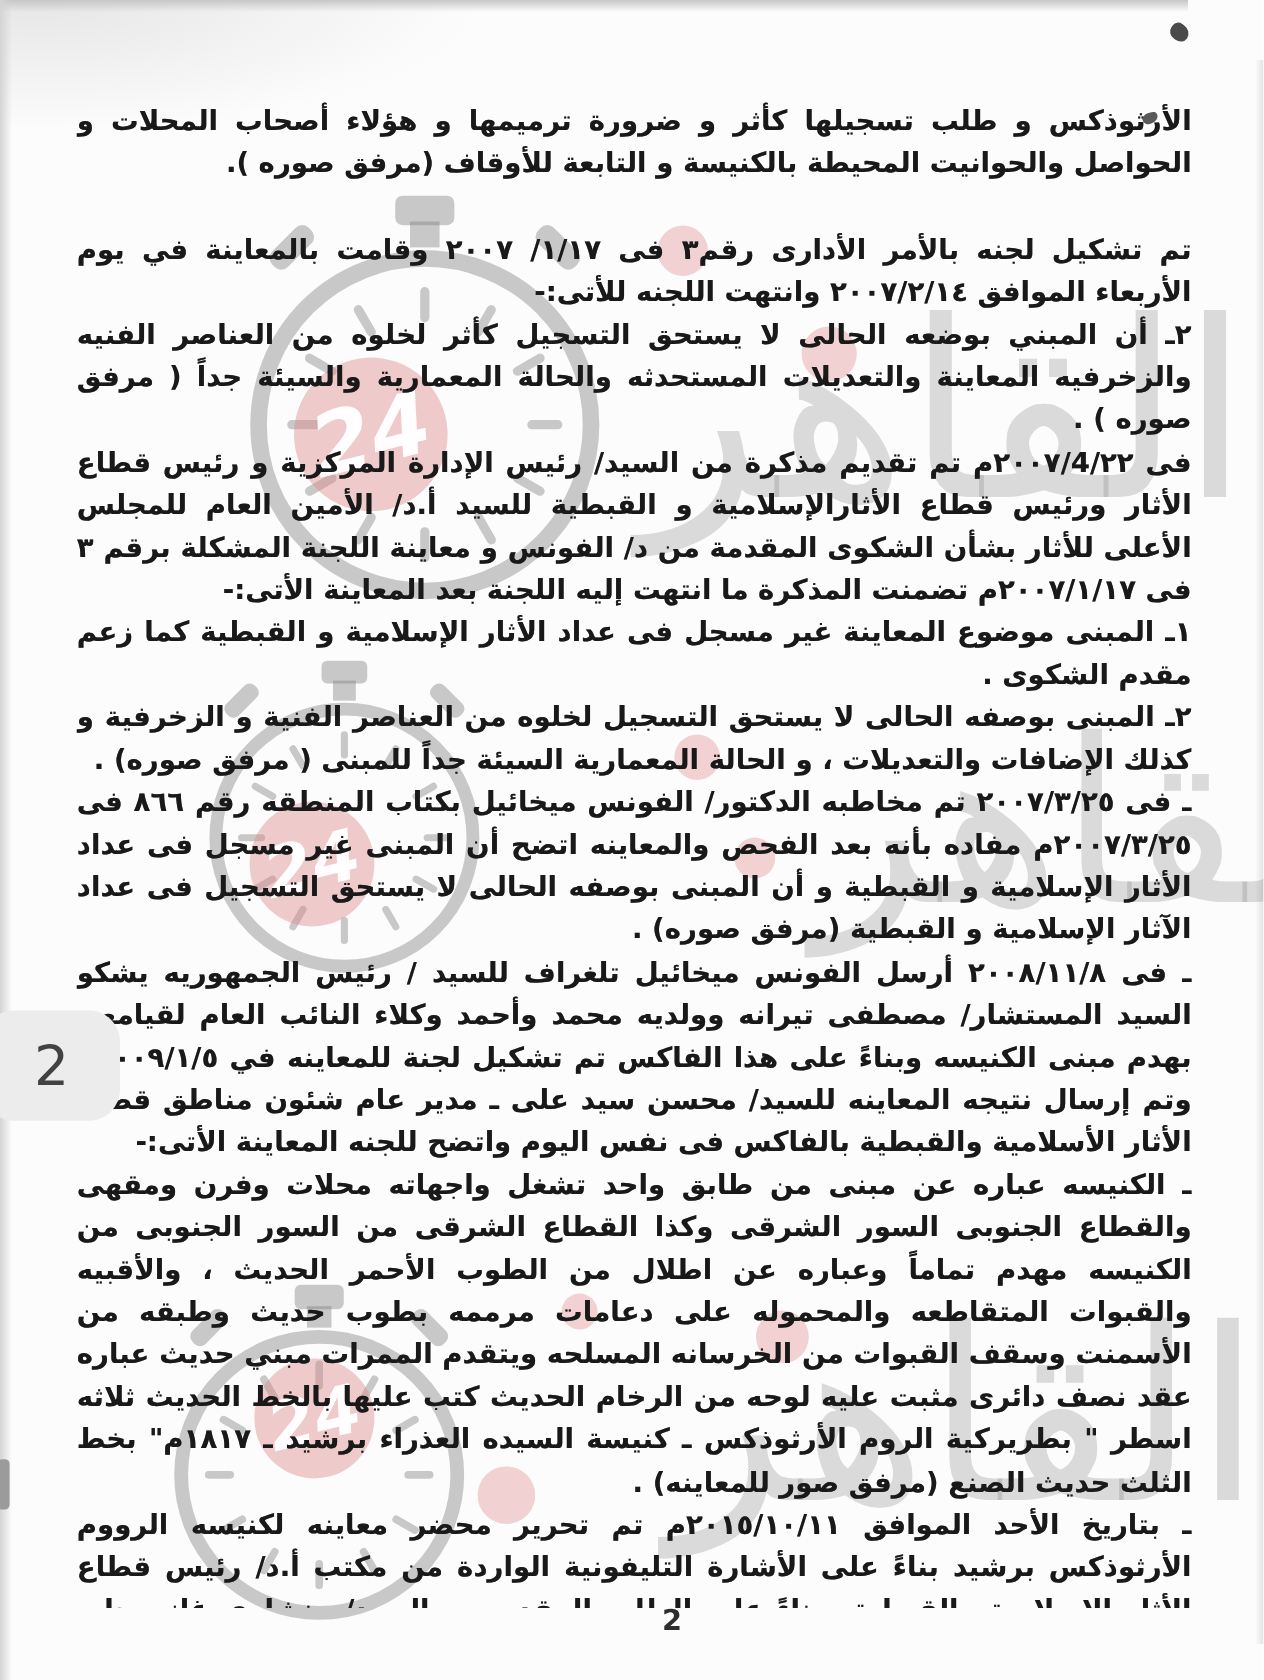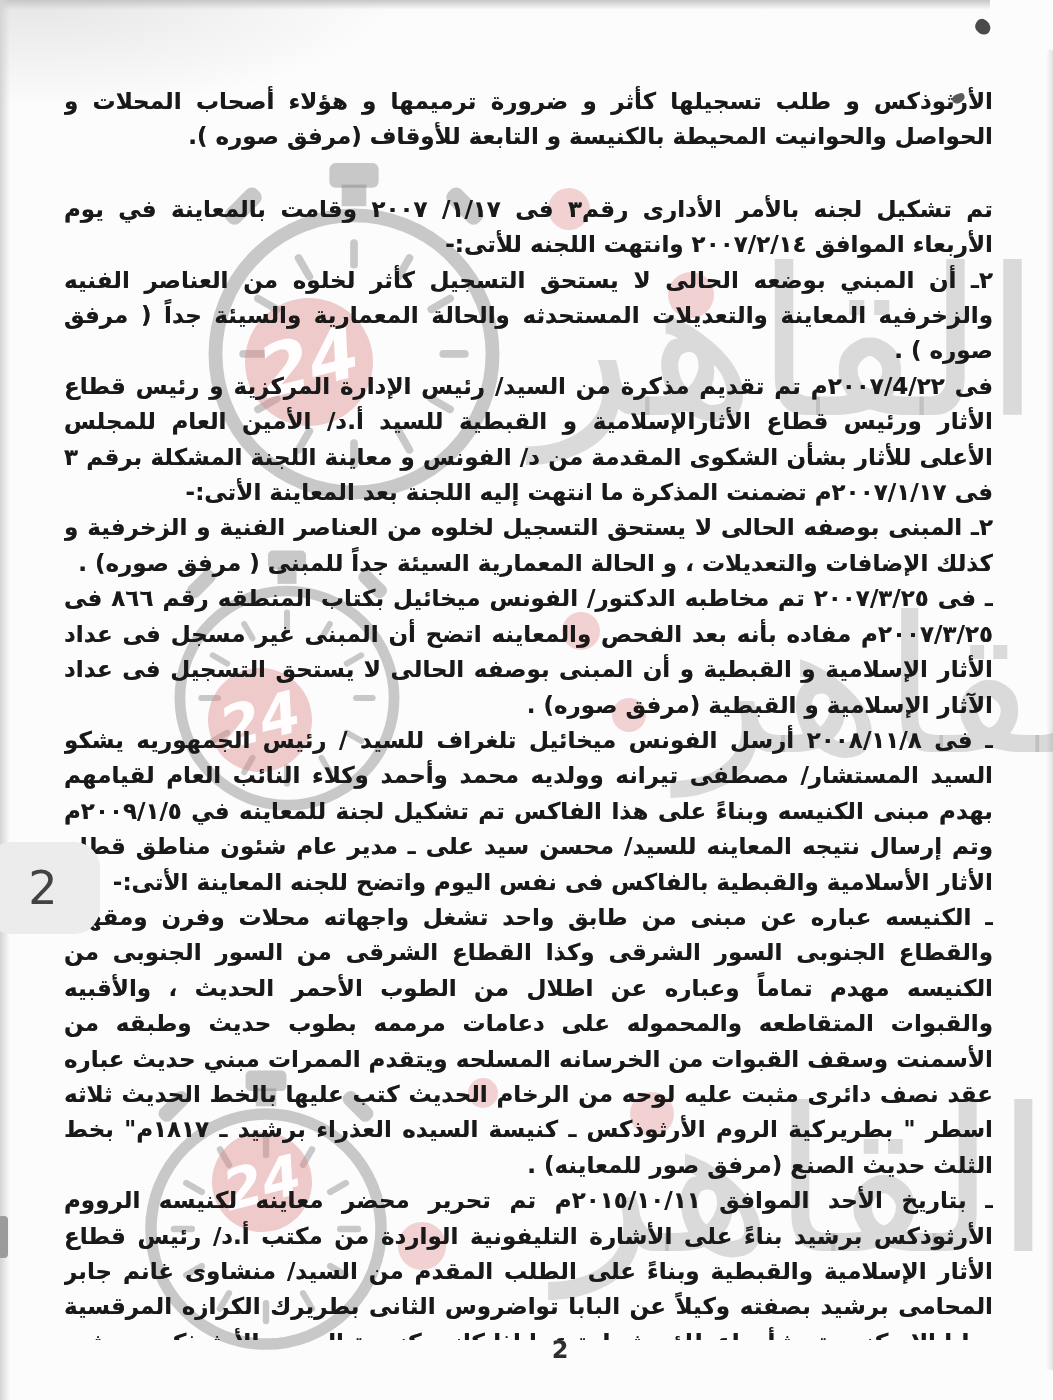--- a/index.html
+++ b/index.html
@@ -130,20 +130,21 @@
   <div class="wm-word" id="word3">القاهر</div>
   <div class="wm-dot" id="dot3a"></div>
   <div class="wm-dot" id="dot3b"></div>
   <div class="wm-dot" id="dot3c"></div>
 
   <div class="doc">
       <p class="para gap-after">الأرثوذكس و طلب تسجيلها كأثر و ضرورة ترميمها و هؤلاء أصحاب المحلات و الحواصل والحوانيت المحيطة بالكنيسة و التابعة للأوقاف (مرفق صوره ).</p>
       <p class="para">تم تشكيل لجنه بالأمر الأدارى رقم٣ فى ١/١٧/ ٢٠٠٧  وقامت بالمعاينة في يوم الأربعاء الموافق ٢٠٠٧/٢/١٤ وانتهت اللجنه للأتى:-</p>
       <p class="para">٢ـ أن المبني بوضعه الحالى لا يستحق التسجيل كأثر لخلوه من العناصر الفنيه والزخرفيه المعاينة والتعديلات المستحدثه والحالة المعمارية والسيئة جداً (  مرفق صوره  ) .</p>
       <p class="para">فى ٢٠٠٧/4/٢٢م تم تقديم مذكرة من السيد/ رئيس الإدارة المركزية و رئيس قطاع الأثار ورئيس قطاع الأثارالإسلامية و القبطية للسيد أ.د/ الأمين العام للمجلس الأعلى للأثار بشأن الشكوى المقدمة من د/ الفونس و معاينة اللجنة المشكلة برقم ٣ فى ٢٠٠٧/١/١٧م تضمنت المذكرة ما انتهت إليه اللجنة بعد المعاينة الأتى:-</p>
+      <p class="para">١ـ المبنى موضوع المعاينة غير مسجل فى عداد الأثار الإسلامية و القبطية كما زعم مقدم الشكوى .</p>
       <p class="para">٢ـ المبنى بوصفه الحالى لا يستحق التسجيل لخلوه من العناصر الفنية و الزخرفية و كذلك الإضافات والتعديلات ، و الحالة المعمارية السيئة جداً للمبنى ( مرفق صوره) .</p>
       <p class="para">ـ فى ٢٠٠٧/٣/٢٥ تم مخاطبه الدكتور/ الفونس ميخائيل بكتاب المنطقه رقم ٨٦٦ فى ٢٠٠٧/٣/٢٥م مفاده بأنه بعد الفحص والمعاينه اتضح أن المبنى غير مسجل فى عداد الأثار الإسلامية و القبطية و أن المبنى بوصفه الحالى لا يستحق التسجيل فى عداد الآثار الإسلامية و القبطية (مرفق صوره) .</p>
       <p class="para">ـ فى ٢٠٠٨/١١/٨ أرسل الفونس ميخائيل تلغراف للسيد / رئيس الجمهوريه يشكو السيد المستشار/ مصطفى تيرانه وولديه محمد وأحمد وكلاء النائب العام لقيامهم بهدم مبنى الكنيسه وبناءً على هذا الفاكس تم تشكيل لجنة للمعاينه في ٢٠٠٩/١/٥م وتم إرسال نتيجه المعاينه للسيد/ محسن سيد على ـ مدير عام شئون مناطق قطاع الأثار الأسلامية والقبطية بالفاكس فى نفس اليوم واتضح للجنه المعاينة الأتى:-</p>
       <p class="para">ـ الكنيسه عباره عن مبنى من طابق واحد تشغل واجهاته محلات وفرن ومقهى والقطاع الجنوبى السور الشرقى وكذا القطاع الشرقى من السور الجنوبى من الكنيسه مهدم تماماً وعباره عن اطلال من الطوب الأحمر الحديث ، والأقبيه والقبوات المتقاطعه والمحموله على دعامات مرممه بطوب حديث وطبقه من الأسمنت وسقف القبوات من الخرسانه المسلحه ويتقدم الممرات مبني حديث عباره عقد نصف دائرى مثبت عليه لوحه من الرخام الحديث كتب عليها بالخط الحديث ثلاثه اسطر " بطريركية الروم الأرثوذكس ـ كنيسة السيده العذراء برشيد ـ ١٨١٧م" بخط الثلث حديث الصنع (مرفق صور للمعاينه) .</p>
       <p class="para">ـ بتاريخ الأحد الموافق ٢٠١٥/١٠/١١م تم تحرير محضر معاينه لكنيسه الرووم الأرثوذكس برشيد بناءً على الأشارة التليفونية الواردة من مكتب أ.د/ رئيس قطاع الأثار الإسلامية والقبطية وبناءً على الطلب المقدم من السيد/ منشاوى غانم جابر المحامى برشيد بصفته وكيلاً عن البابا تواضروس الثانى بطريرك الكرازه المرقسية وبابا الاسكندرية بشأن اعطاؤه شهادة عما إذا كانت كنيسة الرووم الأرثوذكس برشيد مسجله فى عداد الأثار الأسلامية والقبطية من عدمه وعليه قامت اللجنه بالأتى:-</p>
     </div>
 
   <div class="side-tab">2</div>
   <div class="footer-num">2</div>
 

